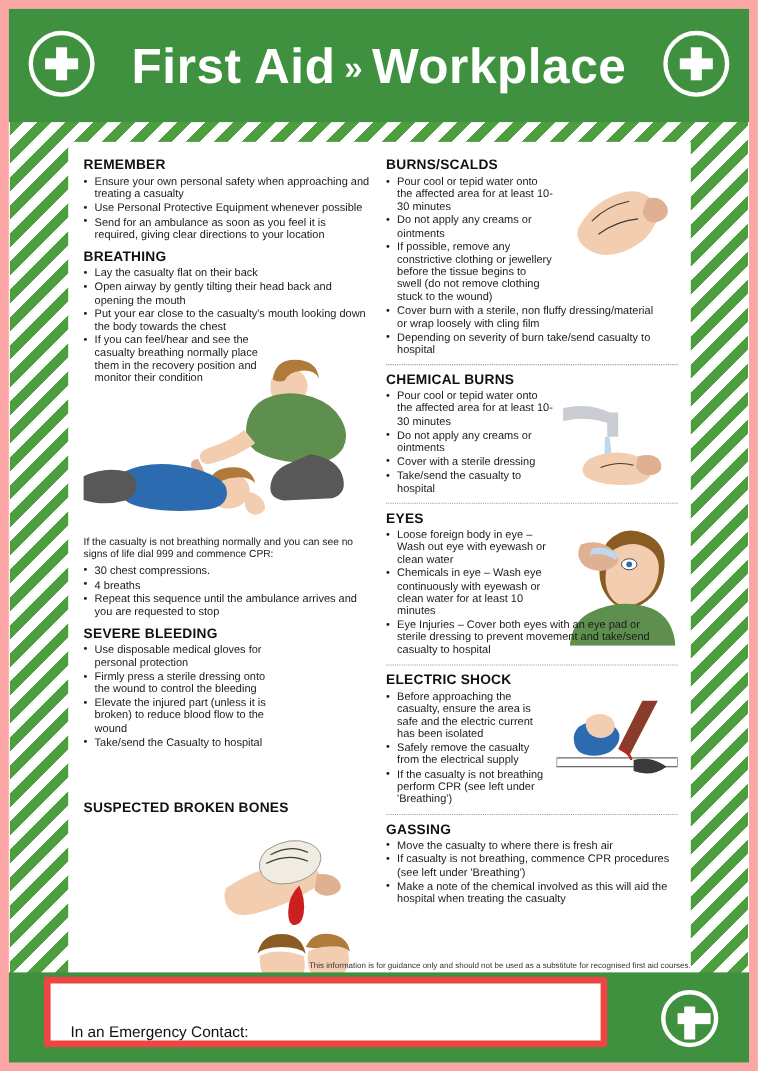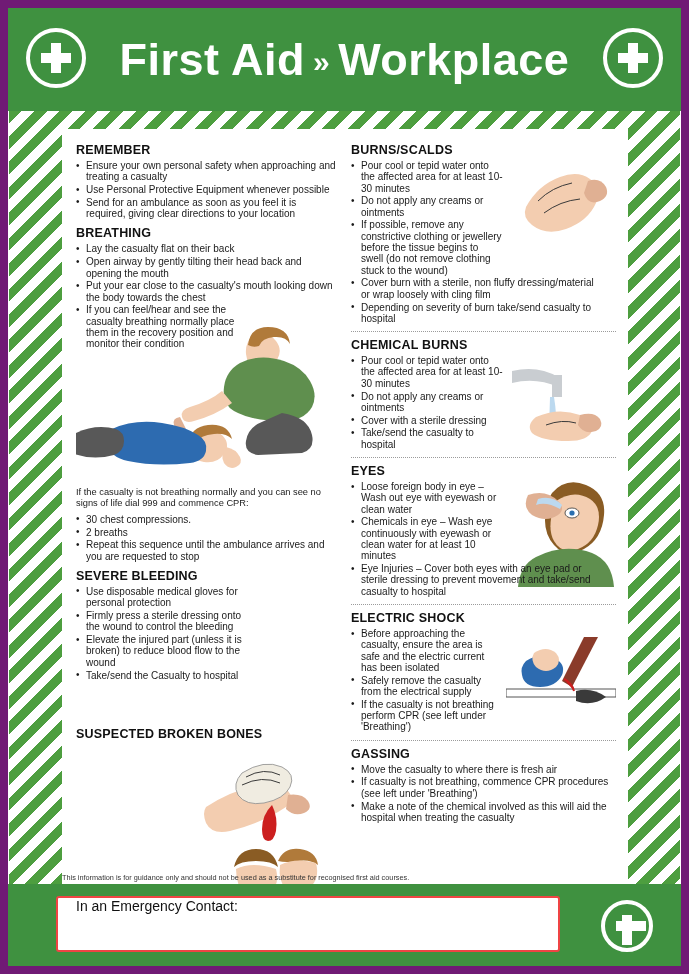--- a/index.html
+++ b/index.html
@@ -6,21 +6,21 @@
   body{
     width:689px;height:974px;
     background:#ffffff;
     font-family:"Liberation Sans", sans-serif;
     overflow:hidden;
   }
   #poster{
     position:relative;
     width:689px;height:974px;
     box-sizing:border-box;
-    background:#701a75;
+    background:#fca5a5;
   }
   
   .chevron-bg{
     position:absolute;
     left:8px;top:8px;right:8px;bottom:8px;
     background:
       repeating-linear-gradient(135deg,#4d9e3f 0px,#4d9e3f 9px,#ffffff 9px,#ffffff 18px);
     border:1px solid #ffffff;
   }
   
@@ -105,35 +105,35 @@
     font-size:9.3px;line-height:11.3px;color:#1a1a1a;
     margin:6px 0 4px 0;
   }
   .divider{
     border-top:1px dotted #9b9b9b;
     margin:7px 0 6px 0;
   }
   .footnote{
     position:absolute;
     left:0;right:0;bottom:7px;
-    text-align:left;
+    text-align:right;
     font-size:7.3px;
     color:#333333;
     margin-top:36px;
   }
 
   
   .bottom-bar{
     position:absolute;
-    left:56px;bottom:22px;
+    left:40px;bottom:22px;
     width:500px;height:52px;
     background:#ffffff;
-    border:2px solid #ef4444;
+    border:6px solid #ef4444;
     border-radius:3px;
-    display:flex;align-items:flex-start;
+    display:flex;align-items:flex-end;
   }
   .bottom-bar span{
     font-size:14px;color:#111111;margin-left:18px;
   }
   #badge-bottom{
     position:absolute;right:36px;bottom:22px;
     width:52px;height:52px;border-color:#ffffff;
   }
   .bottom-green{
     position:absolute;left:8px;right:8px;bottom:8px;height:82px;
@@ -207,21 +207,21 @@
               <path class="hair" d="M114 126 q0 -16 18 -18 q20 -2 24 14 q-6 -6 -18 -5 q-14 1 -18 9z"></path>
               <path class="shirt-b" d="M36 112 q22 -10 50 -6 q22 3 36 12 q10 6 8 16 q-2 10 -16 12 q-34 4 -62 -2 q-18 -4 -20 -16 q-2 -12 4 -16z"></path>
               <path class="trou" d="M-4 118 q22 -12 44 -6 q8 3 8 12 q0 10 -10 14 q-22 6 -42 -2z"></path>
               <path class="skin" d="M150 130 q10 2 14 10 q3 7 -4 10 q-7 3 -12 -4 q-4 -7 2 -16z"></path>
             </svg>
           </div>
 
           <p class="para">If the casualty is not breathing normally and you can see no signs of life dial 999 and commence CPR:</p>
           <ul class="items">
             <li>30 chest compressions.</li>
-            <li>2 breaths</li>
+            <li>4 breaths</li>
             <li>Repeat this sequence until the ambulance arrives and you are requested to stop</li>
           </ul>
         </div>
 
         <div class="block">
           <h2 class="sec">SEVERE BLEEDING</h2>
           <ul class="items" style="width:176px">
             <li>Use disposable medical gloves for personal protection</li>
             <li>Firmly press a sterile dressing onto the wound to control the bleeding</li>
             <li>Elevate the injured part (unless it is broken) to reduce blood flow to the wound</li>

